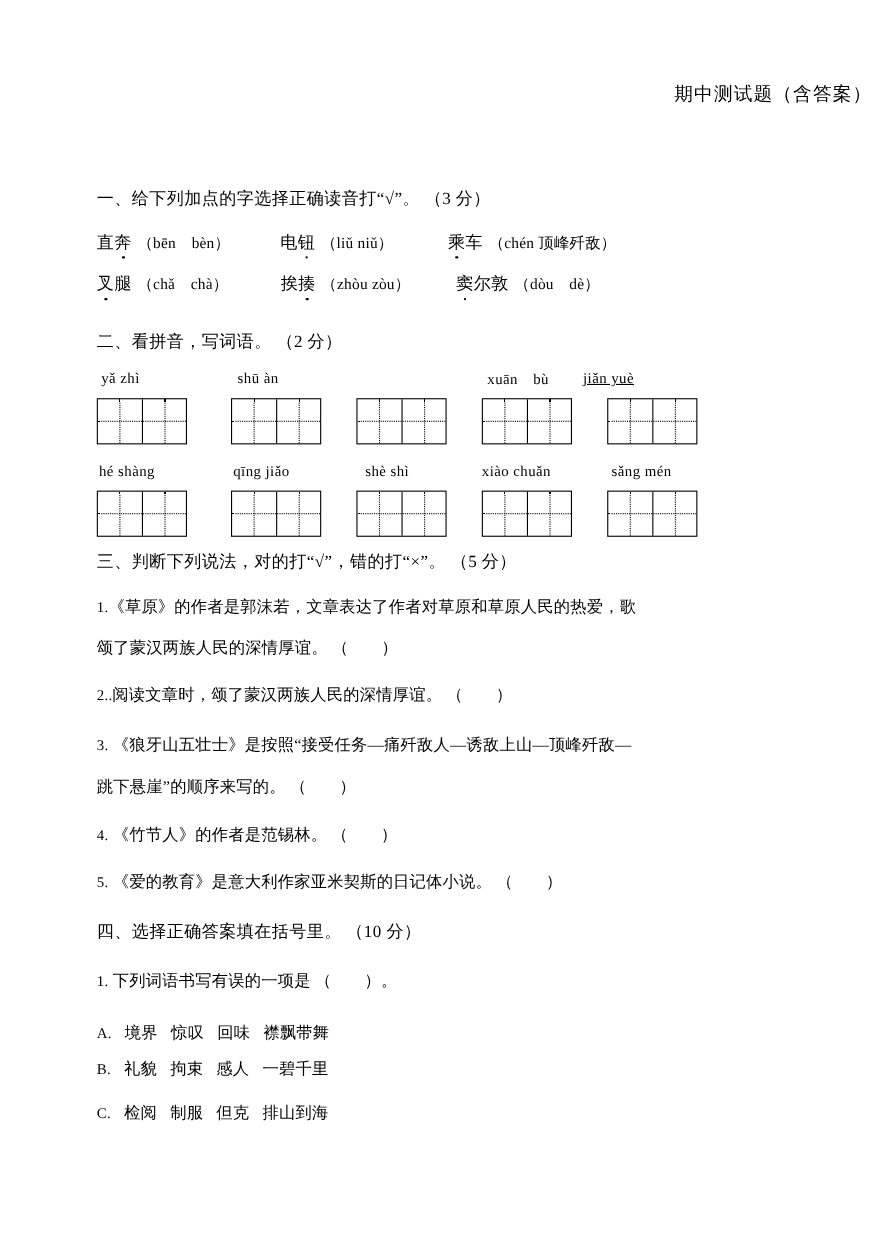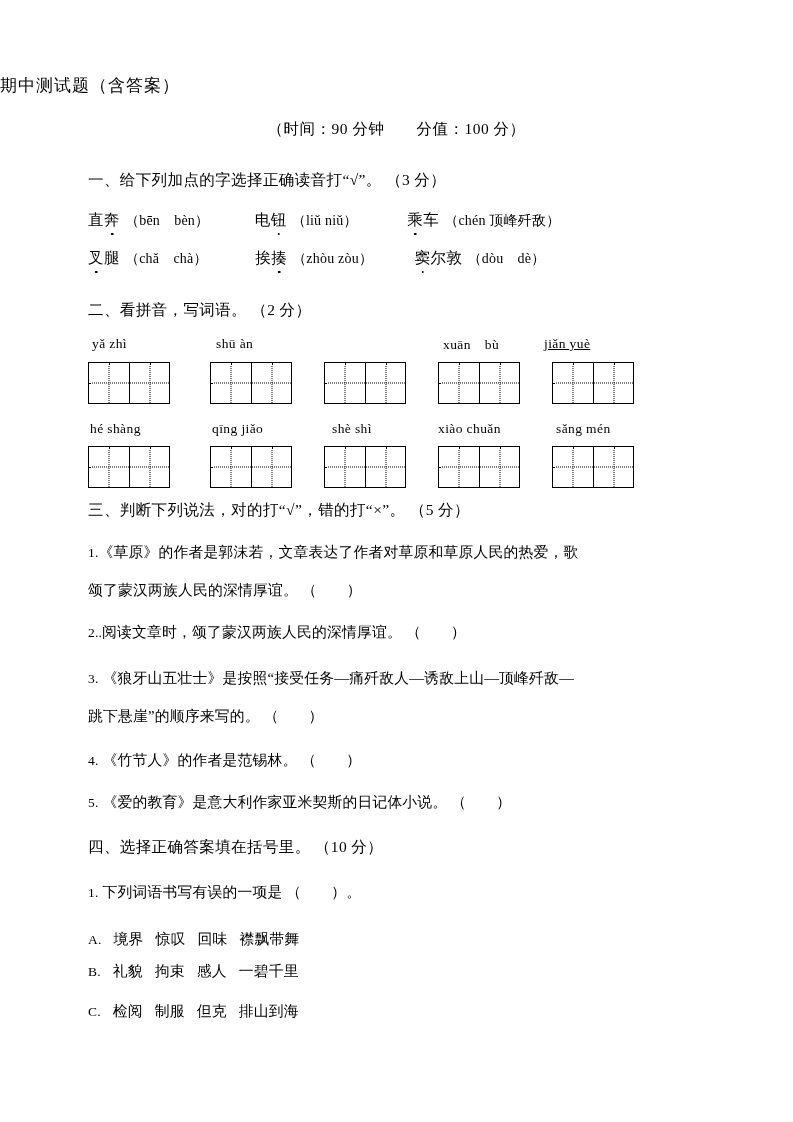--- a/index.html
+++ b/index.html
@@ -18,21 +18,21 @@
   .page {
     position: absolute;
     left: 0; top: 0;
     width: 793px;
     height: 1122px;
     padding: 0;
   }
 
   
   .doc-title {
-    text-align: left;
+    text-align: right;
     font-size: 17px;
     letter-spacing: 1px;
     margin: 0;
     padding-top: 74px;
   }
   .doc-subtitle {
     text-align: center;
     font-size: 15.5px;
     margin: 0;
     padding-top: 22px;
@@ -181,21 +181,20 @@
     font-family: "Liberation Serif", "DejaVu Serif", serif;
     font-size: 13.5px;
   }
 </style>
 </head>
 <body>
 
 <div class="page">
 
   <div class="doc-title">期中测试题（含答案）</div>
-  <div class="doc-subtitle">（时间：90 分钟　　分值：100 分）</div>
 
   <div class="content">
 
     <div class="sec-head abs" style="top:170px;">一、给下列加点的字选择正确读音打“√”。 （3 分）</div>
 
     <div class="pz-row" style="top:210px;">
       <span class="pz-item">
         <span class="hz">直</span><span class="hz dotchar">奔</span><span class="hz"></span><span class="pylist">（bēn　bèn）</span>
       </span>
       <span style="display:inline-block;width:38px;"></span>
@@ -222,21 +221,21 @@
       </span>
     </div>
 
     <div class="sec-head abs" style="top:300px;">二、看拼音，写词语。 （2 分）</div>
 
     <div class="py-label-row" style="top:336px;">
       <span class="py-label" style="left:4px;">yǎ zhì</span>
       <span class="py-label" style="left:128px;">shū àn</span>
       <span class="py-label" style="left:242px;margin-top:37px;">huǒ bào</span>
       <span class="py-label" style="left:355px;">xuān　bù</span>
-      <span class="py-label" style="left:456px;text-decoration:underline;">jiǎn yuè</span>
+      <span class="py-label" style="left:442px;text-decoration:underline;">jiǎn yuè</span>
     </div>
 
     <div class="grid-row" style="top:362px;">
       <div class="tzg" style="left:0px;">
           <div class="tzg-cell"></div>
           <div class="tzg-cell"></div>
         </div>
       <div class="tzg" style="left:122px;">
           <div class="tzg-cell"></div>
           <div class="tzg-cell"></div>

